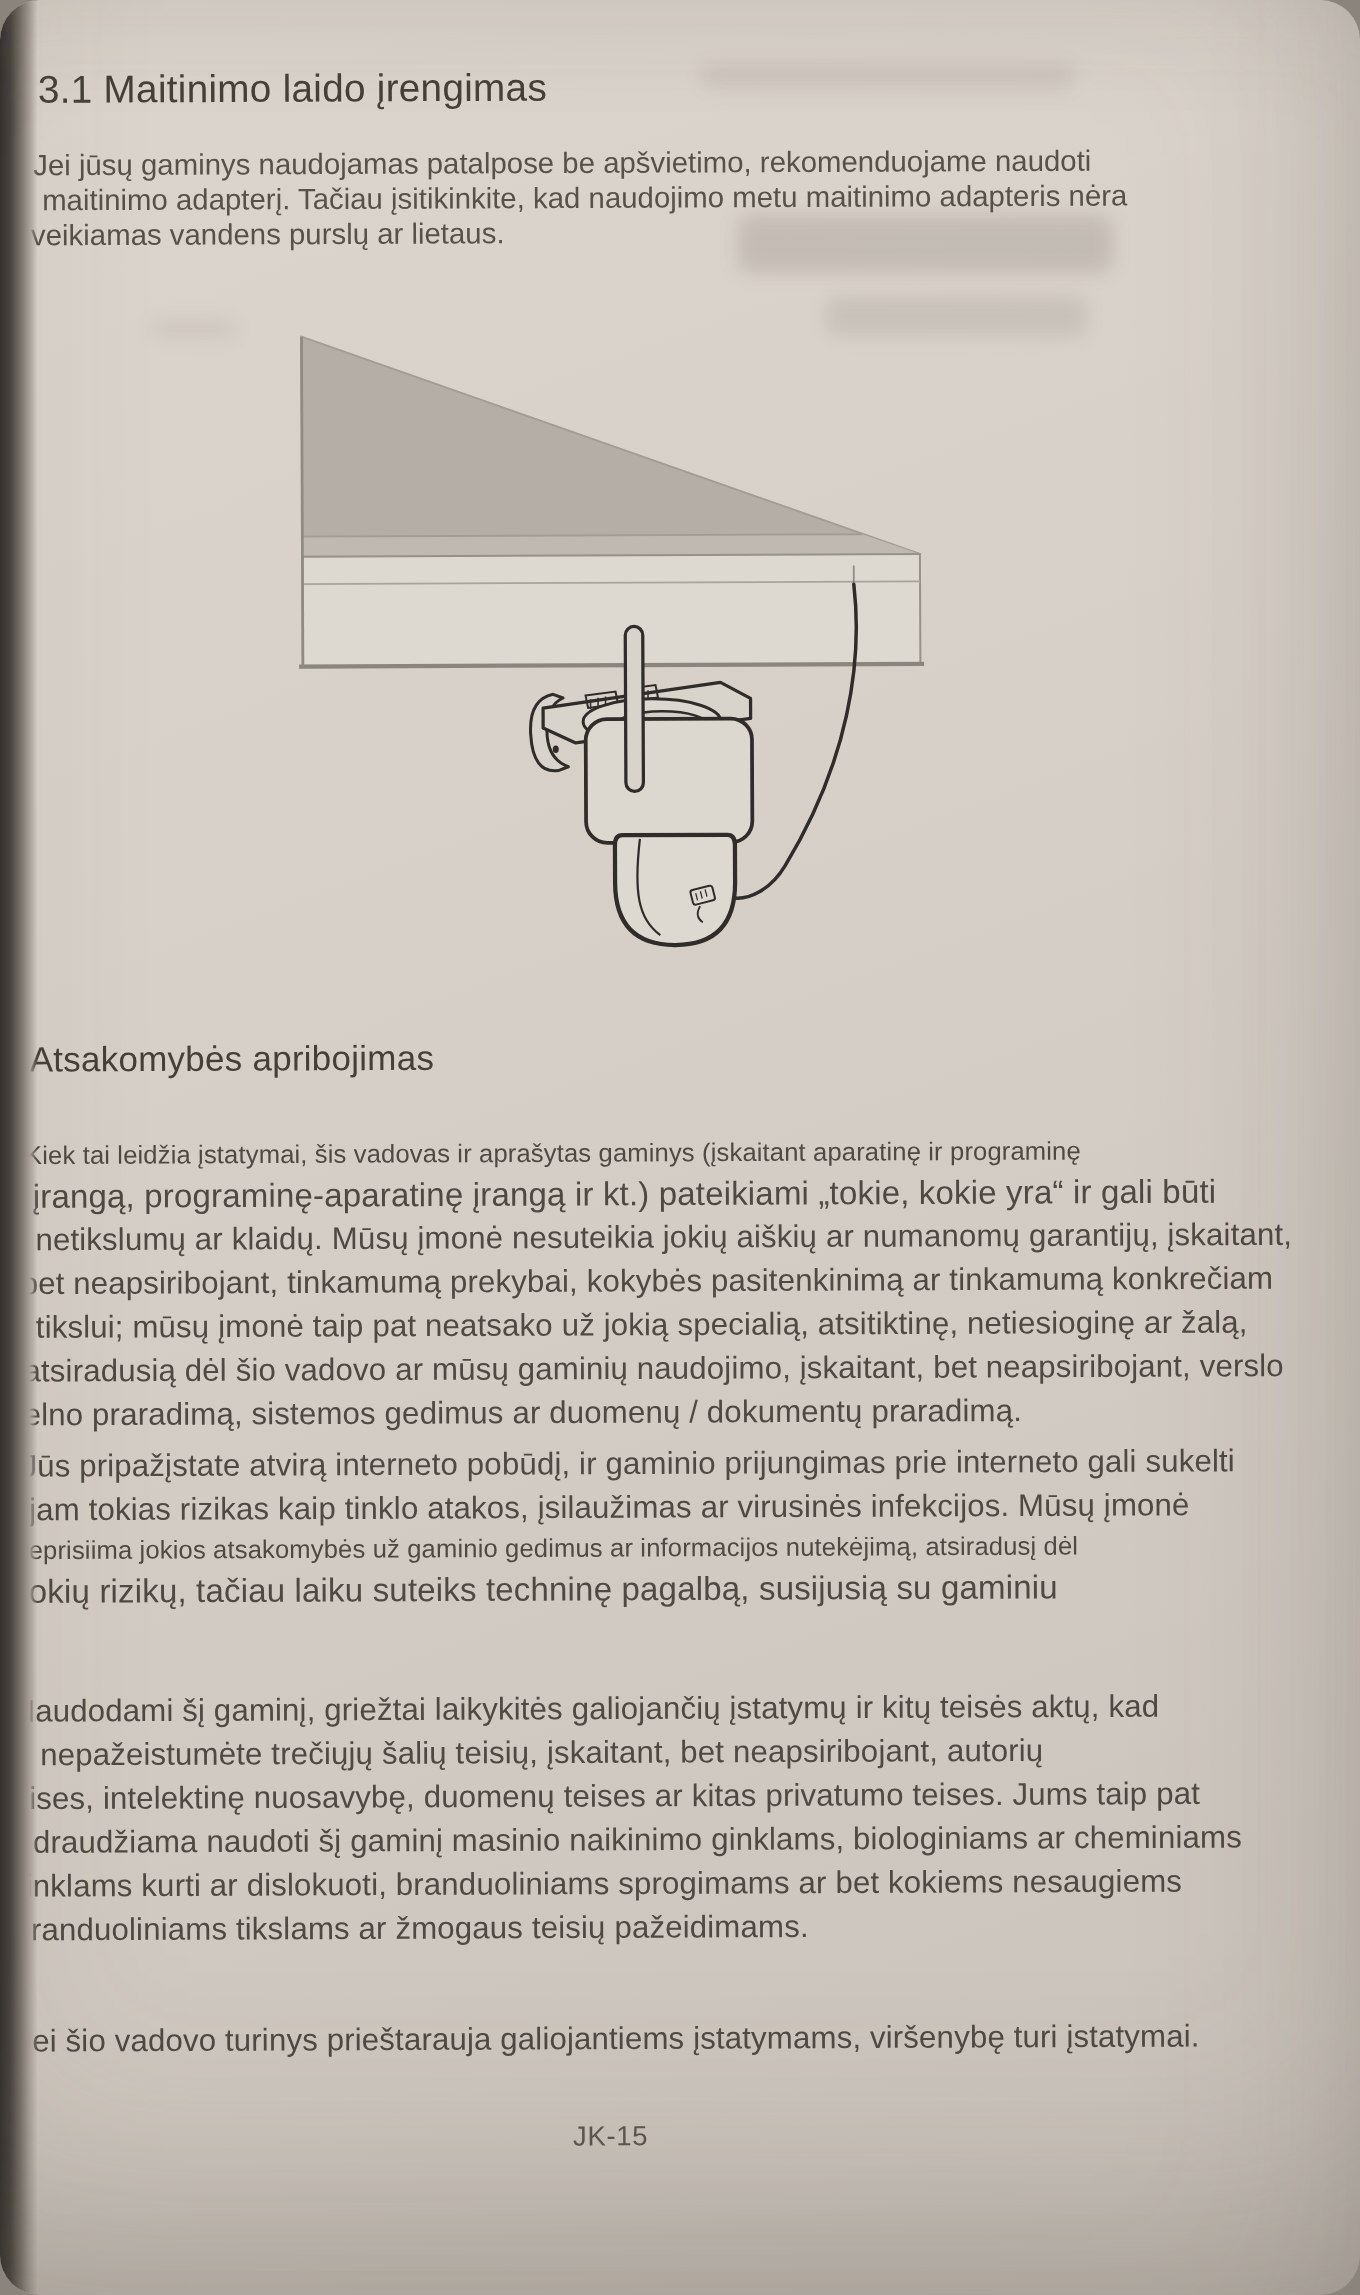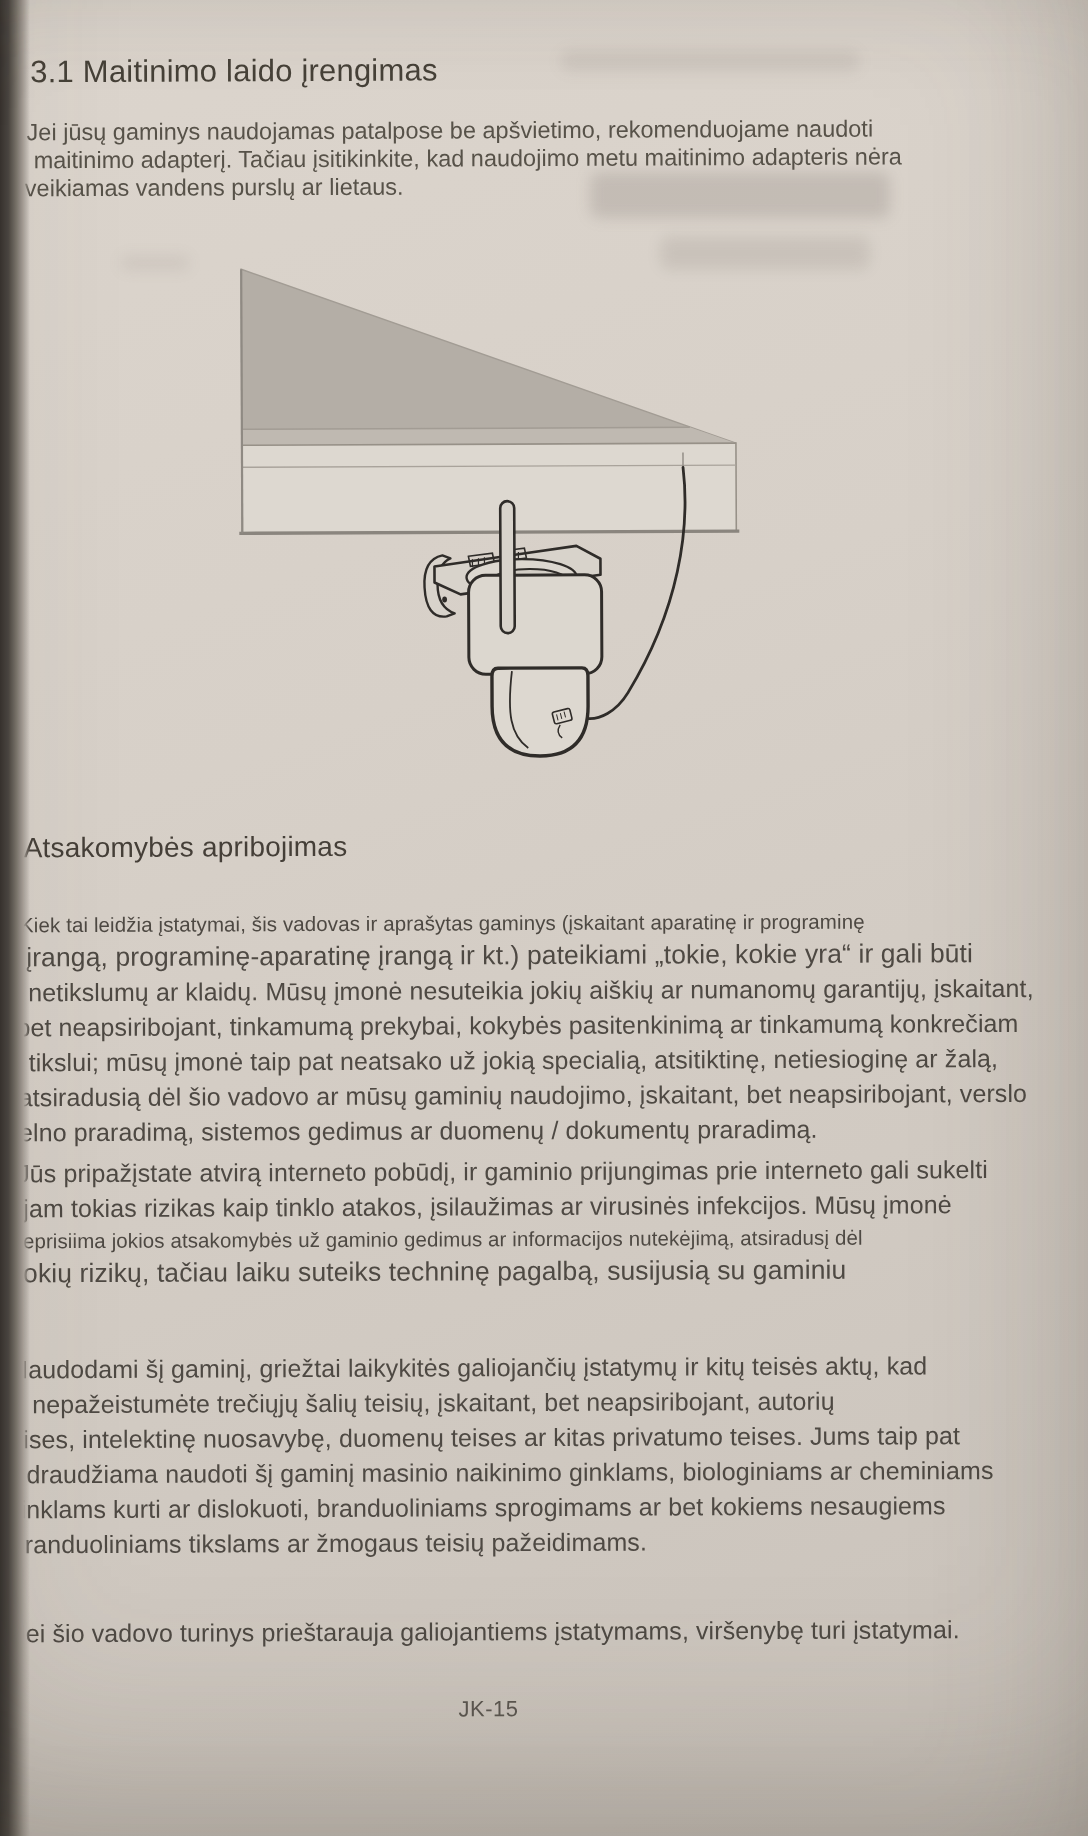--- a/index.html
+++ b/index.html
@@ -1,20 +1,21 @@
 <!DOCTYPE html>
 <html><head>
 <meta charset="utf-8">
 <style>
   html,body{margin:0;padding:0;background:#8a847c;}
   #photo{
     position:relative;width:1088px;height:1836px;overflow:hidden;
     background:linear-gradient(160deg,#dcd5cd 0%,#d7d0c8 38%,#d1cac2 66%,#c9c2ba 100%);
     font-family:"Liberation Sans","DejaVu Sans",sans-serif;
     color:#4e4943;
+    border-radius:32px;
   }
   
   .bind-edge{position:absolute;left:0;top:0;width:30px;height:100%;
     background:linear-gradient(90deg,#36322e 0%,#4b4641 28%,#7b756d 55%,#aaa39b 78%,rgba(214,207,199,0) 100%);}
   
   .vignette{position:absolute;inset:0;pointer-events:none;
     box-shadow:inset 0 -140px 200px -90px rgba(80,72,64,.30),
                inset -90px 0 180px -90px rgba(80,72,64,.22),
                inset 0 60px 120px -80px rgba(80,72,64,.14);}
   

